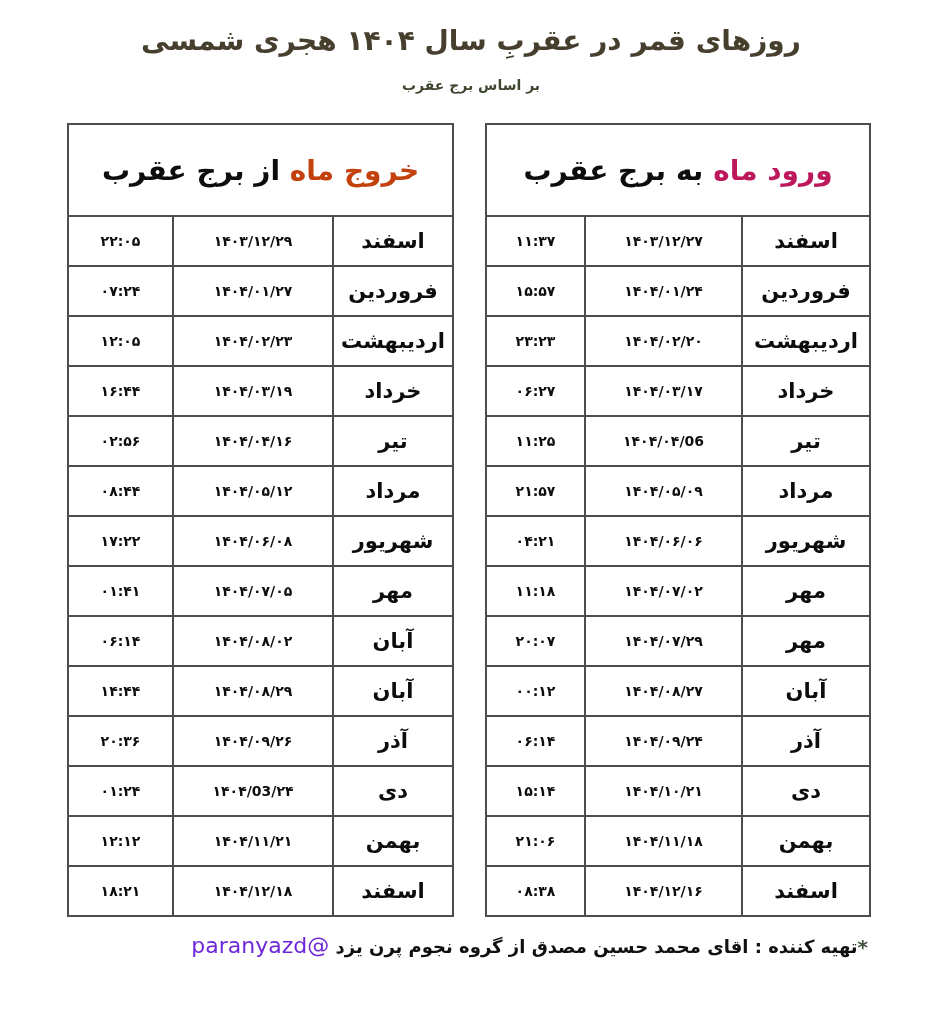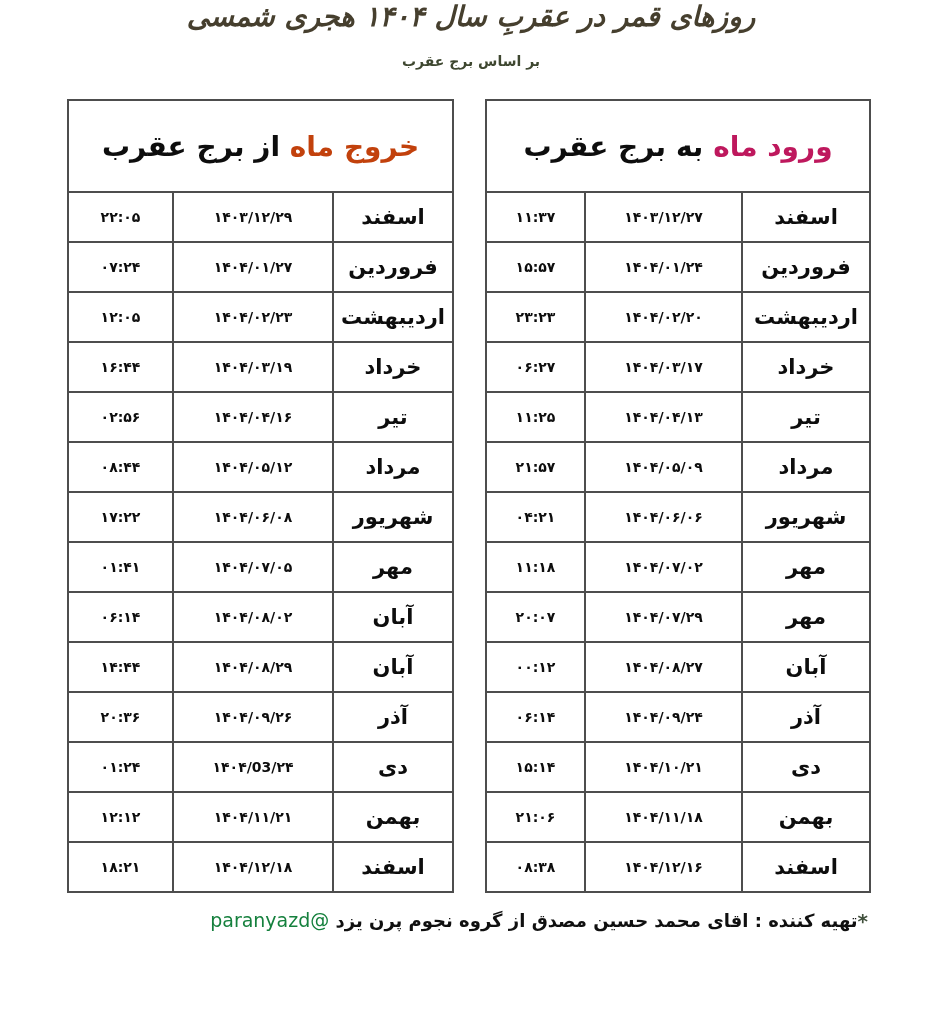--- a/index.html
+++ b/index.html
@@ -10,26 +10,26 @@
   }
   body {
     width: 942px;
     height: 1024px;
     position: relative;
     overflow: hidden;
   }
   
   .page-title {
     margin: 0;
+    padding-top: 24px;
     text-align: center;
     font-size: 28px;
     font-weight: bold;
     color: #463f2e;
     direction: rtl;
-    font-style: italic;
   }
   .page-subtitle {
     margin: 0;
     padding-top: 20px;
     text-align: center;
     font-size: 14px;
     font-weight: bold;
     color: #3e4730;
     direction: rtl;
   }
@@ -80,23 +80,23 @@
     font-size: 18px;
     font-weight: bold;
     color: #101010;
   }
   .credit .star {
     color: #40503c;
     font-size: 20px;
     vertical-align: -1px;
   }
   .credit .handle {
-    color: #15803d;
+    color: #6d28d9;
     font-weight: normal;
-    font-size: 19px;
+    font-size: 22px;
   }
 </style>
 </head>
 <body>
 
 <h1 class="page-title">روزهای قمر در عقربِ سال ۱۴۰۴ هجری شمسی</h1>
 <h2 class="page-subtitle">بر اساس برج عقرب</h2>
 
 <main class="tables">
 
@@ -216,21 +216,21 @@
           <td class="date">۱۴۰۴/۰۲/۲۰</td>
           <td class="time">۲۳:۲۳</td>
         </tr>
         <tr>
           <td class="month">خرداد</td>
           <td class="date">۱۴۰۴/۰۳/۱۷</td>
           <td class="time">۰۶:۲۷</td>
         </tr>
         <tr>
           <td class="month">تیر</td>
-          <td class="date">۱۴۰۴/۰۴/۱۳</td>
+          <td class="date">۱۴۰۴/۰۴/06</td>
           <td class="time">۱۱:۲۵</td>
         </tr>
         <tr>
           <td class="month">مرداد</td>
           <td class="date">۱۴۰۴/۰۵/۰۹</td>
           <td class="time">۲۱:۵۷</td>
         </tr>
         <tr>
           <td class="month">شهریور</td>
           <td class="date">۱۴۰۴/۰۶/۰۶</td>

